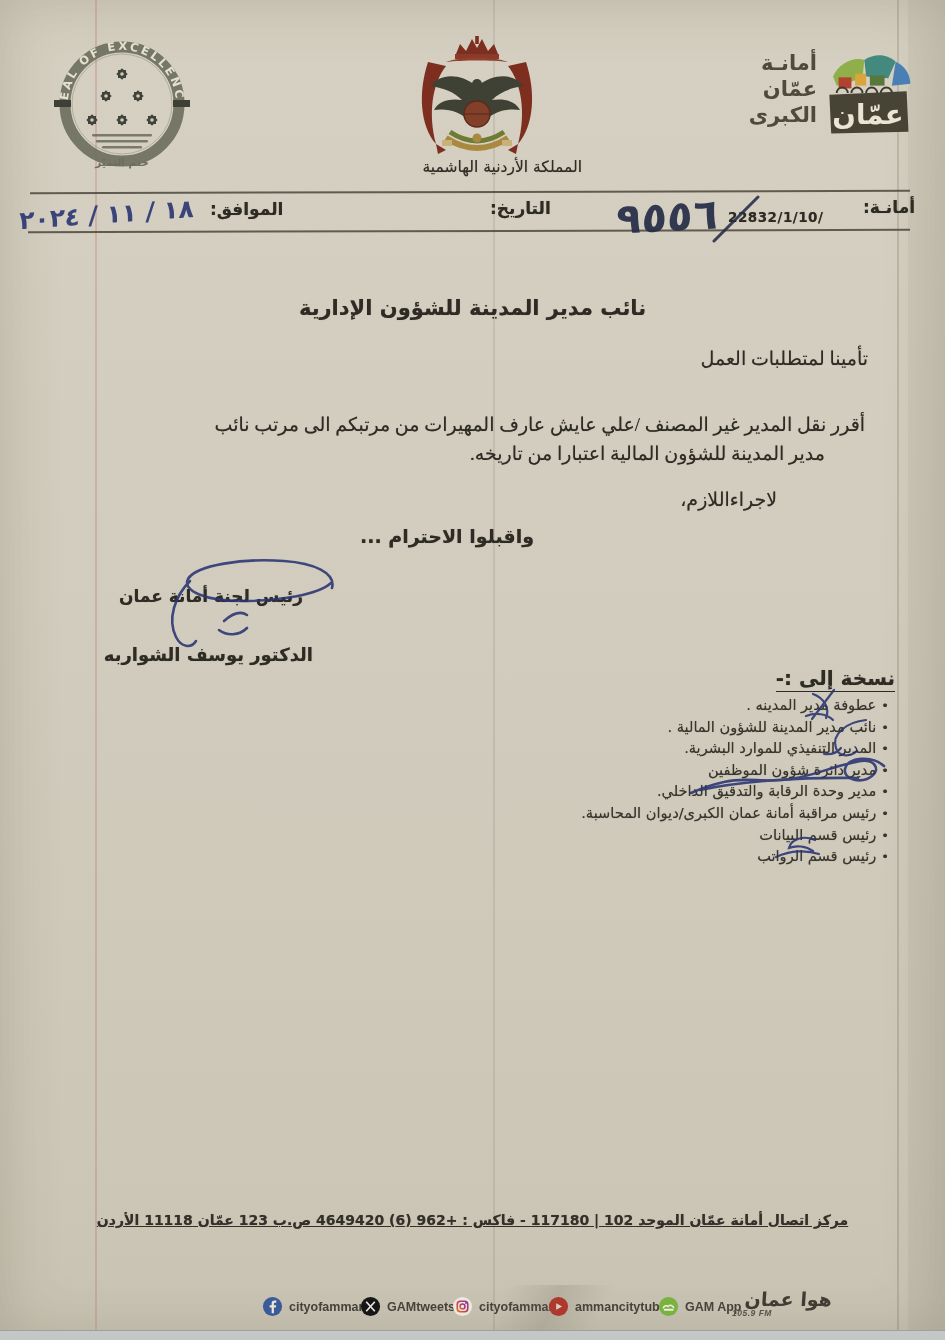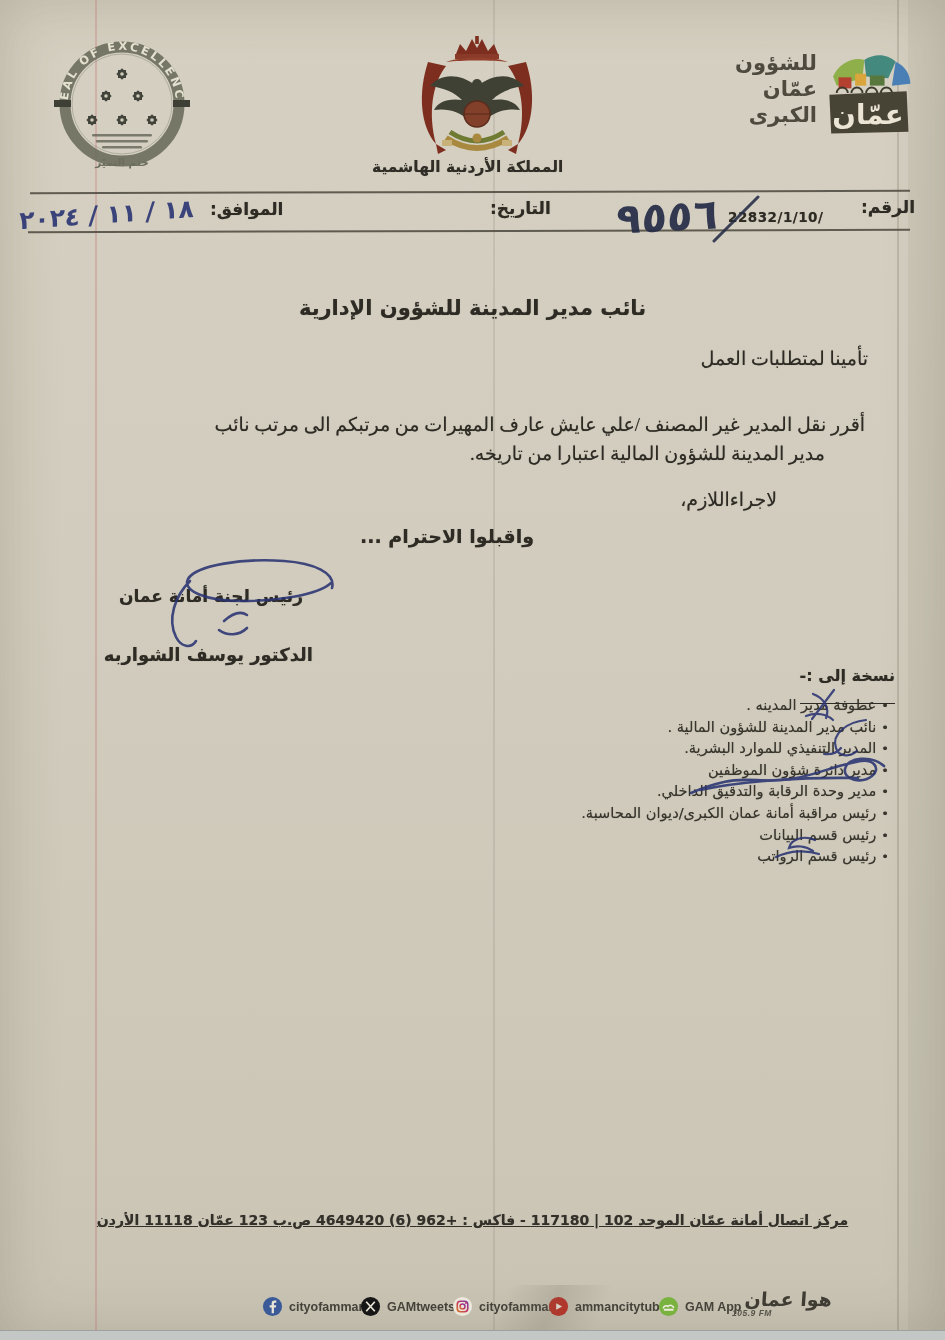--- a/index.html
+++ b/index.html
@@ -14,21 +14,21 @@
   .ar{direction:rtl;unicode-bidi:embed;}
   .hw-number{color:#252c47;font-size:42px;letter-spacing:5px;font-weight:bold;
     transform:rotate(-3deg) skewX(-7deg);opacity:.92;}
   .hw-date{color:#2a3473;font-size:25px;letter-spacing:2px;font-weight:bold;
     transform:rotate(-4deg) skewX(-5deg);opacity:.9;}
   .ref-label{font-weight:bold;font-size:17px;}
   .title{font-weight:bold;font-size:21px;text-align:center;width:100%;}
   .bodyline{font-size:19px;white-space:nowrap;font-family:Liberation Serif, serif;}
   .closing{font-weight:bold;font-size:19px;}
   .sig{font-weight:bold;}
-  .copies-head{font-weight:bold;font-size:16px;border-bottom:1.8px solid #2e2b25;padding-bottom:18px;}
+  .copies-head{font-weight:bold;font-size:20px;border-bottom:1.8px solid #2e2b25;padding-bottom:1px;}
   .copies-list{direction:rtl;text-align:right;font-size:14.6px;line-height:20.6px;color:#38352d;}
   .copies-list .row{white-space:nowrap;}
   .bullet{display:inline-block;margin-left:5px;font-size:13px;}
   .contact{font-size:14px;font-weight:bold;text-align:center;color:#33302a;}
   .social-label{font-family:"Liberation Sans","DejaVu Sans",sans-serif;
     font-size:12.5px;font-weight:bold;color:#45423a;}
   .social-item{position:absolute;display:flex;align-items:center;gap:6px;}
   .radio-name{font-size:19px;font-weight:bold;color:#3f3c33;transform:skewX(-4deg);}
   .radio-freq{font-family:"Liberation Sans",sans-serif;font-size:8.5px;font-weight:bold;color:#57544a;letter-spacing:.5px;font-style:italic;}
   .bottom-strip{position:absolute;left:0;right:0;bottom:0;height:9px;background:#c3c8c6;
@@ -97,24 +97,24 @@
 
     <circle cx="85" cy="80" r="13" fill="#82402a" stroke="#5d2c1c" stroke-width="1.5"></circle>
     <path d="M 72 80 h 26" stroke="#5d2c1c" stroke-width="1.2"></path>
 
     <path d="M 58 98 Q 85 116 112 98" stroke="#6f7a33" stroke-width="5" fill="none"></path>
     <path d="M 54 104 Q 85 124 116 104" stroke="#a8893f" stroke-width="6" fill="none"></path>
     <circle cx="85" cy="104" r="4.5" fill="#a8893f"></circle>
     <rect x="50" y="106" width="10" height="6" fill="#c9b27a"></rect>
     <rect x="110" y="106" width="10" height="6" fill="#c9b27a"></rect>
   </svg>
-  <div class="abs ar printed" style="left:372px;top:158px;width:210px;text-align:left;font-size:15.5px;font-weight:bold;color:#2f2d26;">المملكة الأردنية الهاشمية</div>
+  <div class="abs ar printed" style="left:372px;top:158px;width:210px;text-align:right;font-size:15.5px;font-weight:normal;color:#2f2d26;">المملكة الأردنية الهاشمية</div>
 
   <div class="abs ar" style="right:128px;top:50px;text-align:right;font-weight:bold;font-size:21px;line-height:26px;color:#4e4a3e;">
-    <div>للشؤون</div>
+    <div>أمانـة</div>
     <div>عمّان</div>
     <div>الكبرى</div>
   </div>
   <svg class="abs" style="left:822px;top:46px;" width="92" height="94" viewBox="0 0 100 100">
     <path d="M 12 32 C 18 18 34 10 46 14 L 44 34 L 16 42 Z" fill="#8faf4a"></path>
     <path d="M 46 14 C 58 6 72 8 80 16 L 72 34 L 48 32 Z" fill="#44897e"></path>
     <path d="M 80 16 C 90 20 96 30 96 40 L 76 42 Z" fill="#4a7fb5"></path>
     <rect x="18" y="33" width="14" height="12" fill="#b4402f"></rect>
     <rect x="36" y="29" width="12" height="13" fill="#d9a53c"></rect>
     <rect x="52" y="31" width="16" height="11" fill="#57773c"></rect>
@@ -124,21 +124,21 @@
       <path d="M 48 50 a 6 6 0 0 1 12 0"></path>
       <path d="M 64 50 a 6 6 0 0 1 12 0"></path>
     </g>
     <path d="M 8 52 L 92 48 L 94 92 L 10 94 Z" fill="#474335"></path>
     <text x="50" y="84" text-anchor="middle" font-size="30" font-weight="bold" fill="#eae5d5">عمّان</text>
   </svg>
 
   <div class="rule" style="left:30px;top:191px;width:880px;transform:rotate(-.15deg);"></div>
   <div class="rule" style="left:28px;top:230px;width:882px;transform:rotate(-.15deg);"></div>
 
-  <div class="abs ar ref-label printed" style="right:30px;top:197px;">الرقم:</div>
+  <div class="abs ar ref-label printed" style="right:30px;top:197px;">أمانـة:</div>
   <div class="abs printed" dir="ltr" style="left:728px;top:209px;font-size:13.5px;font-weight:bold;letter-spacing:.5px;">22832/1/10/</div>
   <div class="abs hw-number" style="left:616px;top:192px;">٩٥٥٦</div>
 
   <div class="abs ar ref-label printed" style="left:490px;top:198px;">التاريخ:</div>
 
   <div class="abs ar ref-label printed" style="left:198px;top:199px;margin-left:12px;">الموافق:</div>
   <div class="abs ar hw-date" style="left:14px;top:200px;width:185px;text-align:center;">١٨ / ١١ / ٢٠٢٤</div>
 
   <div class="abs ar title printed" style="left:0;top:296px;">نائب مدير المدينة للشؤون الإدارية</div>
 

